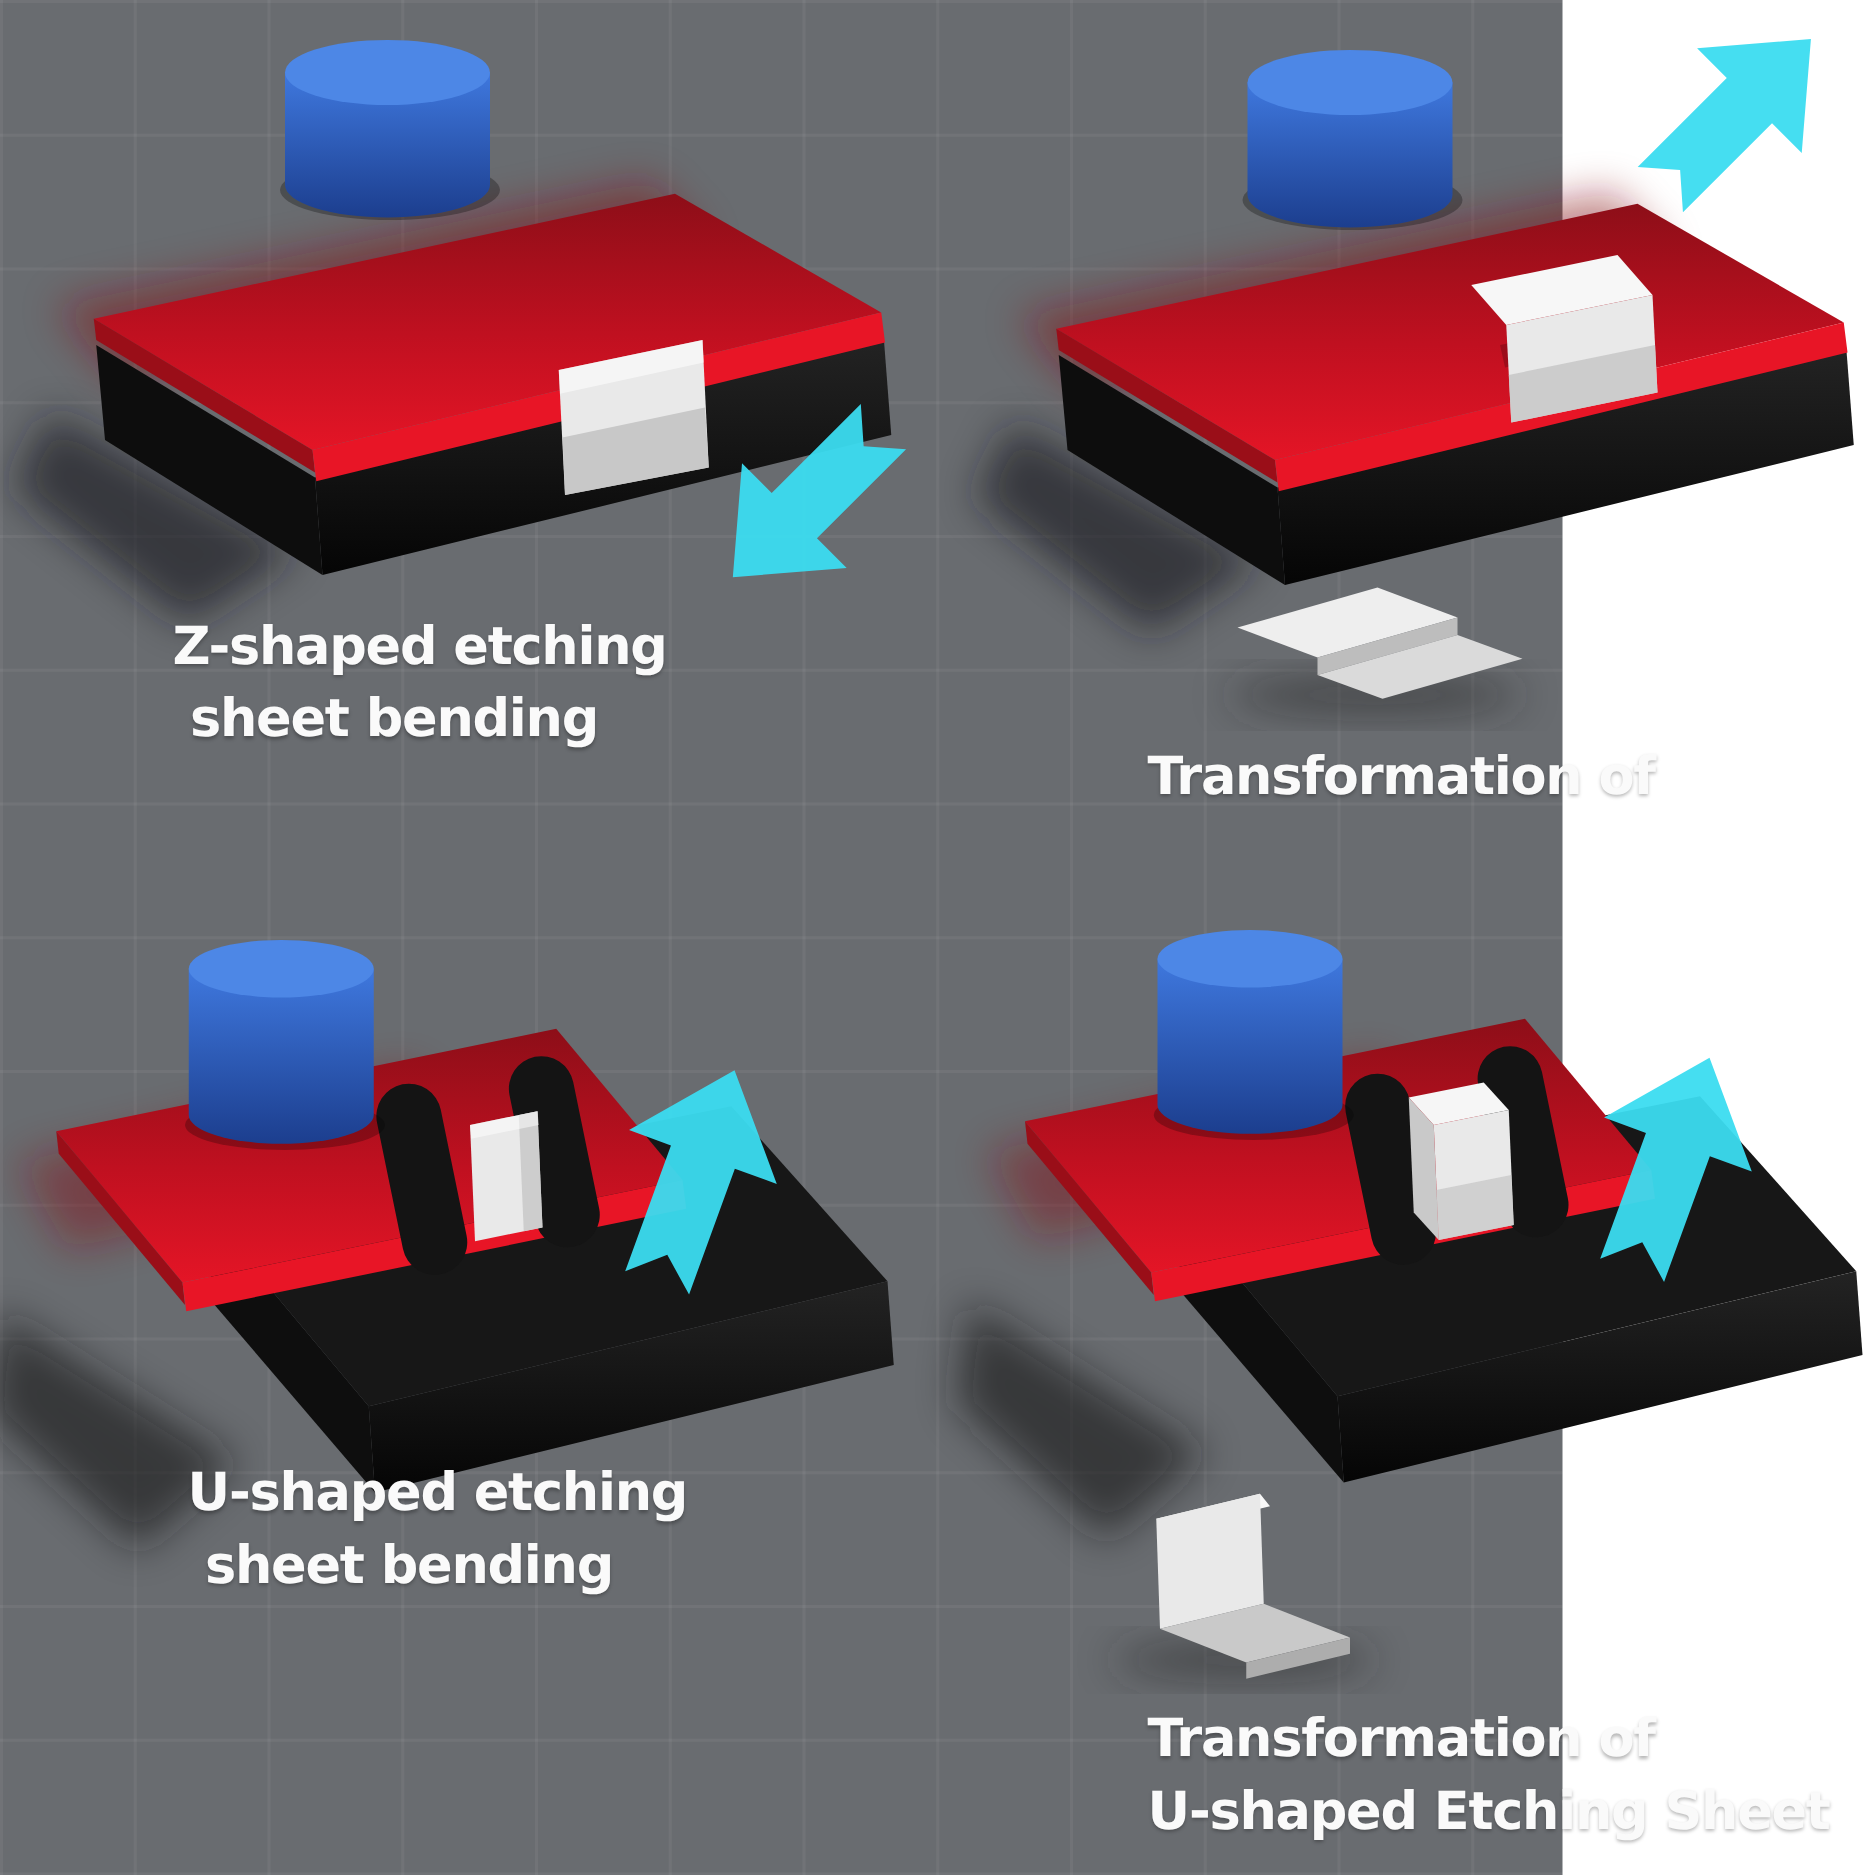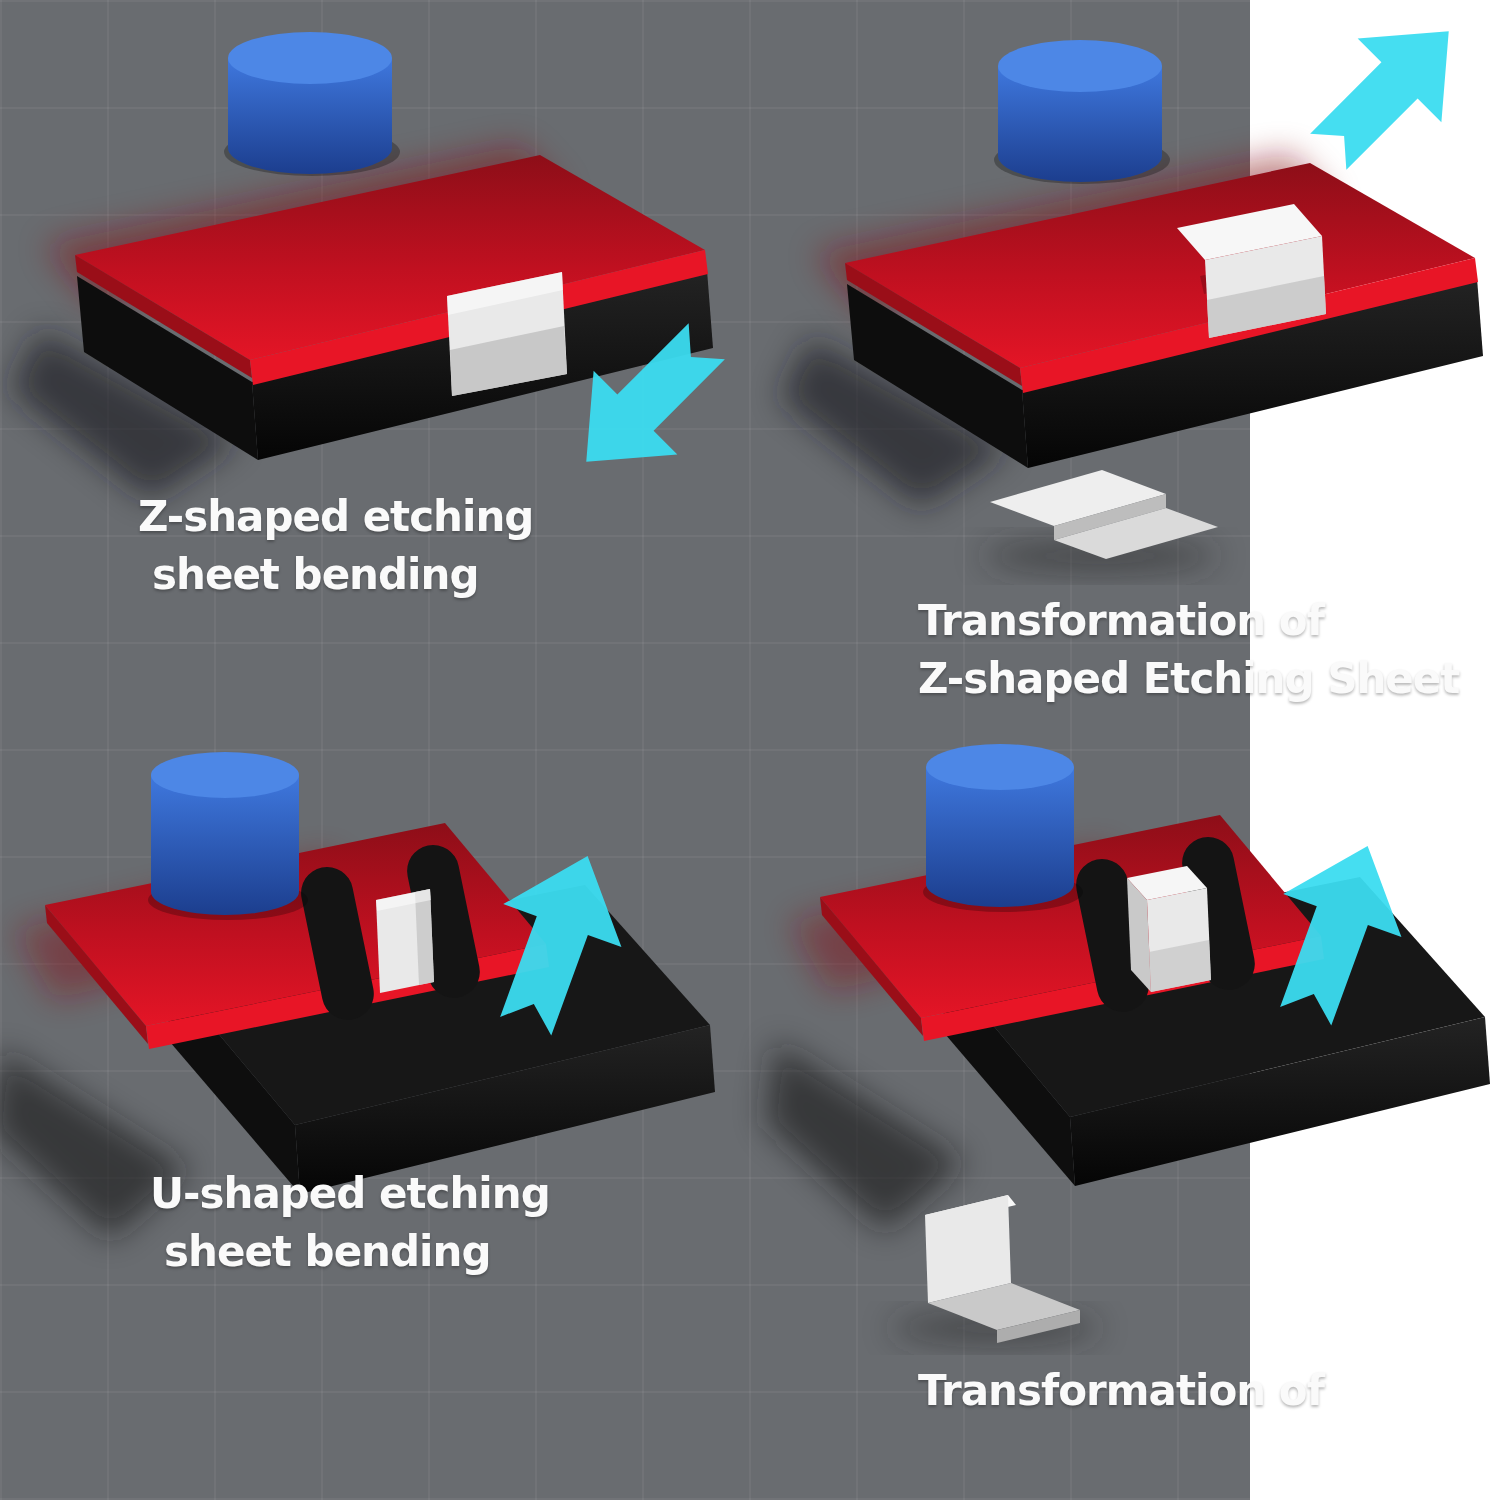--- a/index.html
+++ b/index.html
@@ -252,25 +252,25 @@
     </g>
   </svg>
 
   <div class="label" style="left:138px;top:488px">
     <div>Z-shaped etching</div>
     <div class="indent">sheet bending</div>
   </div>
 
   <div class="label" style="left:918px;top:592px">
     <div>Transformation of</div>
-    <div>Z-shaped Etching Sheet</div>
   </div>
 
   <div class="label" style="left:150px;top:1165px">
     <div>U-shaped etching</div>
     <div class="indent">sheet bending</div>
   </div>
 
   <div class="label" style="left:918px;top:1362px">
     <div>Transformation of</div>
+    <div>U-shaped Etching Sheet</div>
   </div>
 
 </div>
 
 </body></html>

